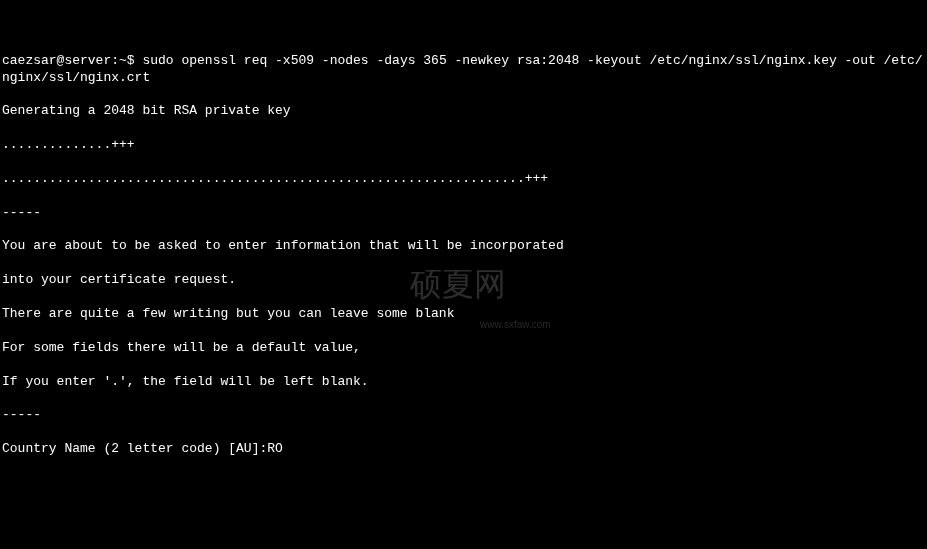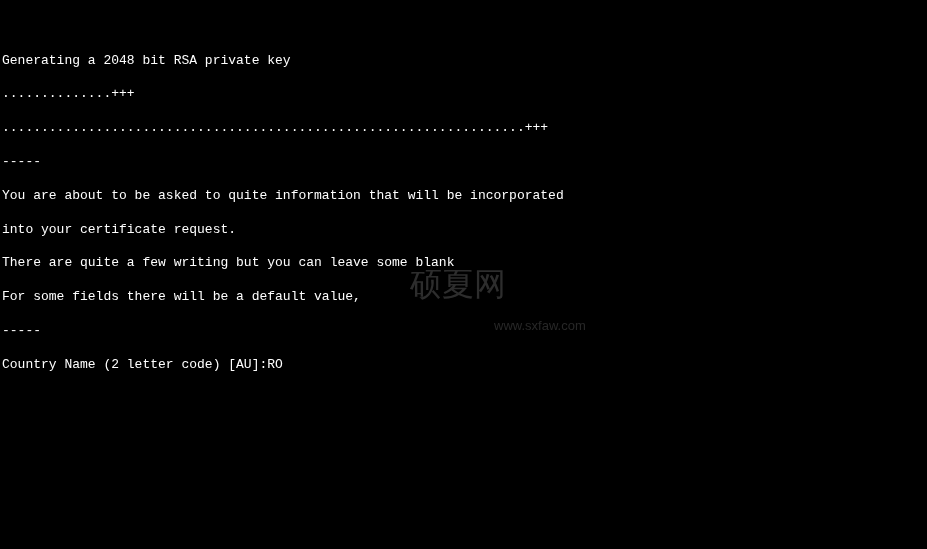--- a/index.html
+++ b/index.html
@@ -33,41 +33,42 @@
       font-size: 32px;
       color: rgba(128,128,128,0.35);
       font-family: sans-serif;
       pointer-events: none;
       z-index: 10;
     }
     .watermark-sub {
       position: absolute;
       top: 318px;
       left: 480px;
-      font-size: 13px;
+      font-size: 10px;
       color: rgba(128,128,128,0.3);
       font-family: sans-serif;
       pointer-events: none;
       z-index: 10;
-      margin-left: 14px;
     }
   </style>
 </head>
 <body>
 
 <div class="terminal">
 <span class="line"> </span>
+<span class="line"><span>caezsar@server:~$ </span><span>sudo openssl req -x509 -nodes -days 365 -newkey rsa:2048 -keyout /etc/nginx/ssl/nginx.key -out /etc/nginx/ssl/nginx.crt</span></span>
 <span class="line">Generating a 2048 bit RSA private key</span>
 <span class="line">..............+++</span>
 <span class="line">...................................................................+++</span>
 <span class="line">-----</span>
-<span class="line">You are about to be asked to quite information that will be incorporated</span>
+<span class="line">You are about to be asked to enter information that will be incorporated</span>
 <span class="line">into your certificate request.</span>
 <span class="line">There are quite a few writing but you can leave some blank</span>
 <span class="line">For some fields there will be a default value,</span>
+<span class="line">If you enter '.', the field will be left blank.</span>
 <span class="line">-----</span>
 <span class="line">Country Name (2 letter code) [AU]:RO</span>
 
 
 
 
 
 
 
 

